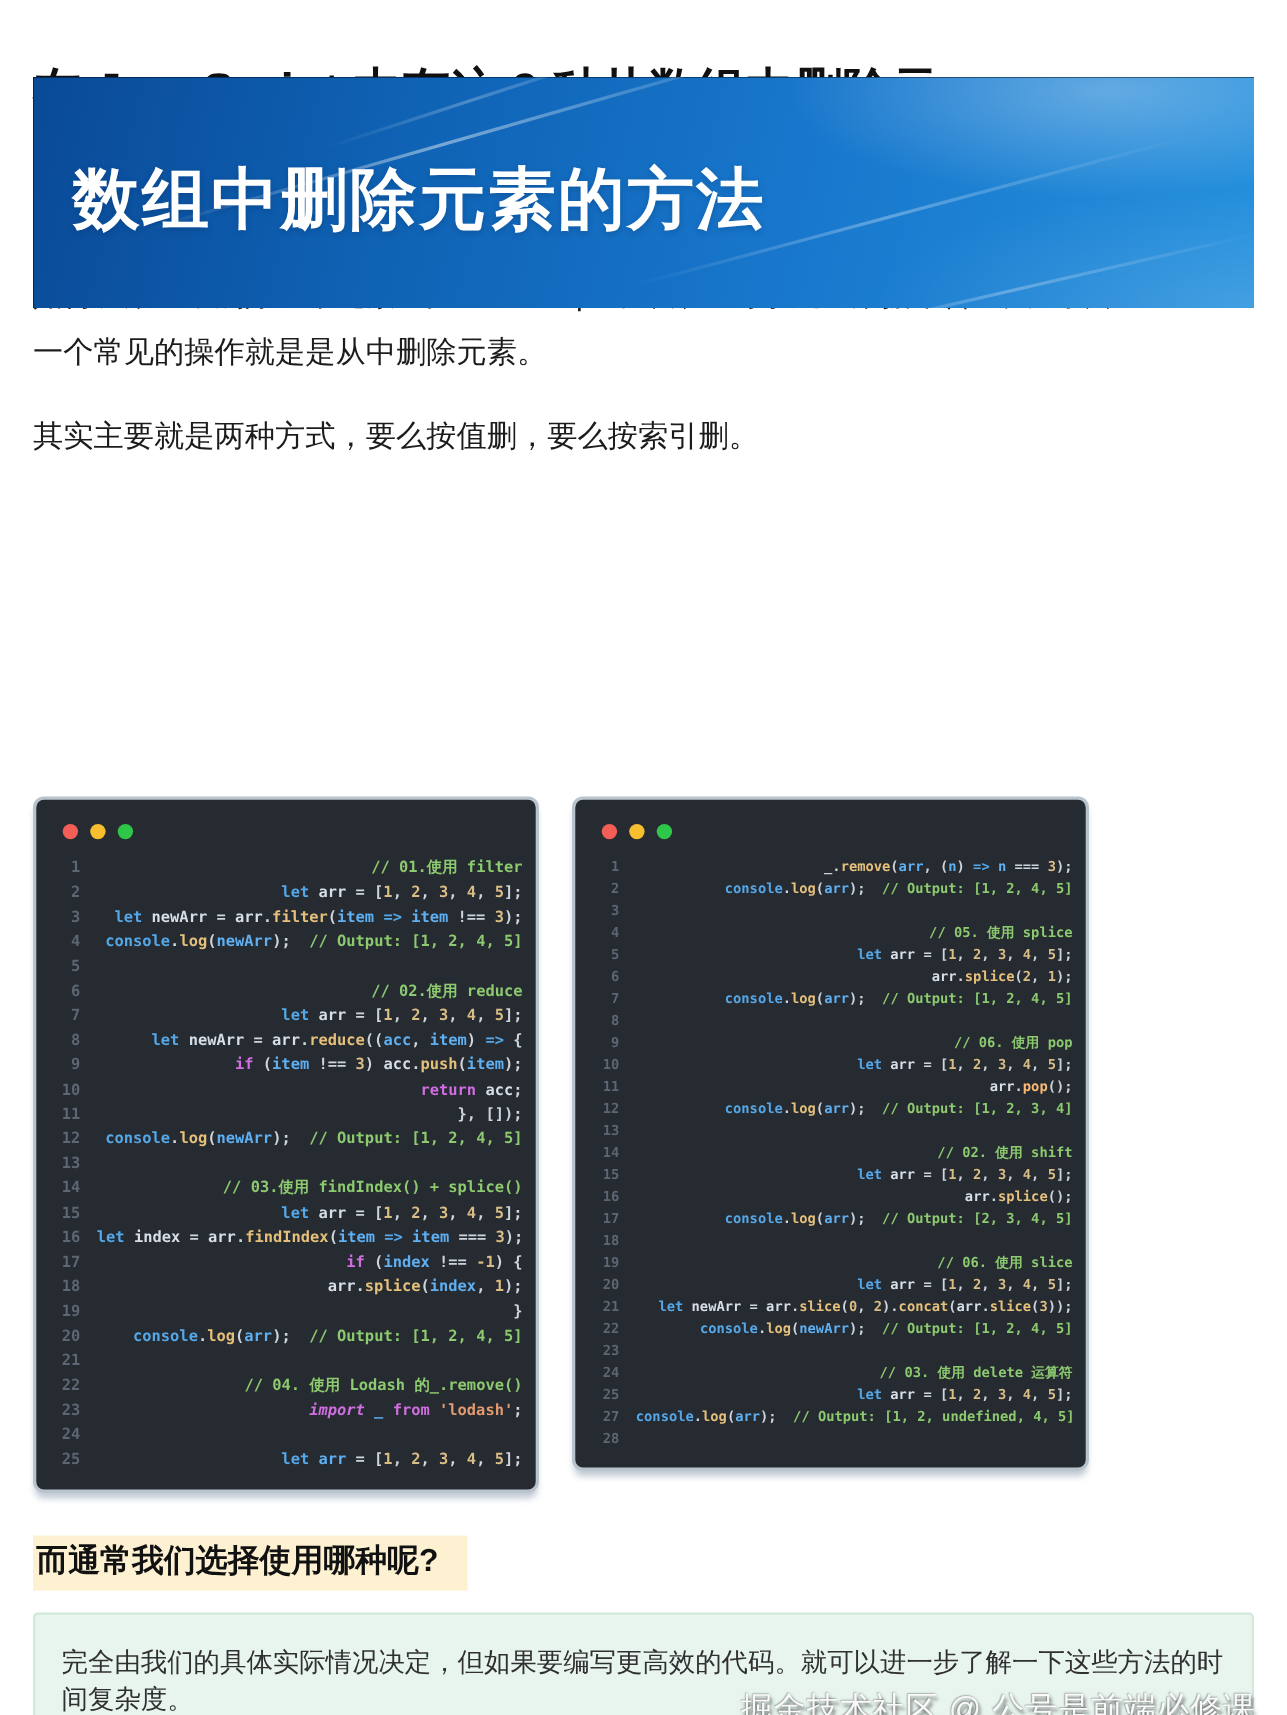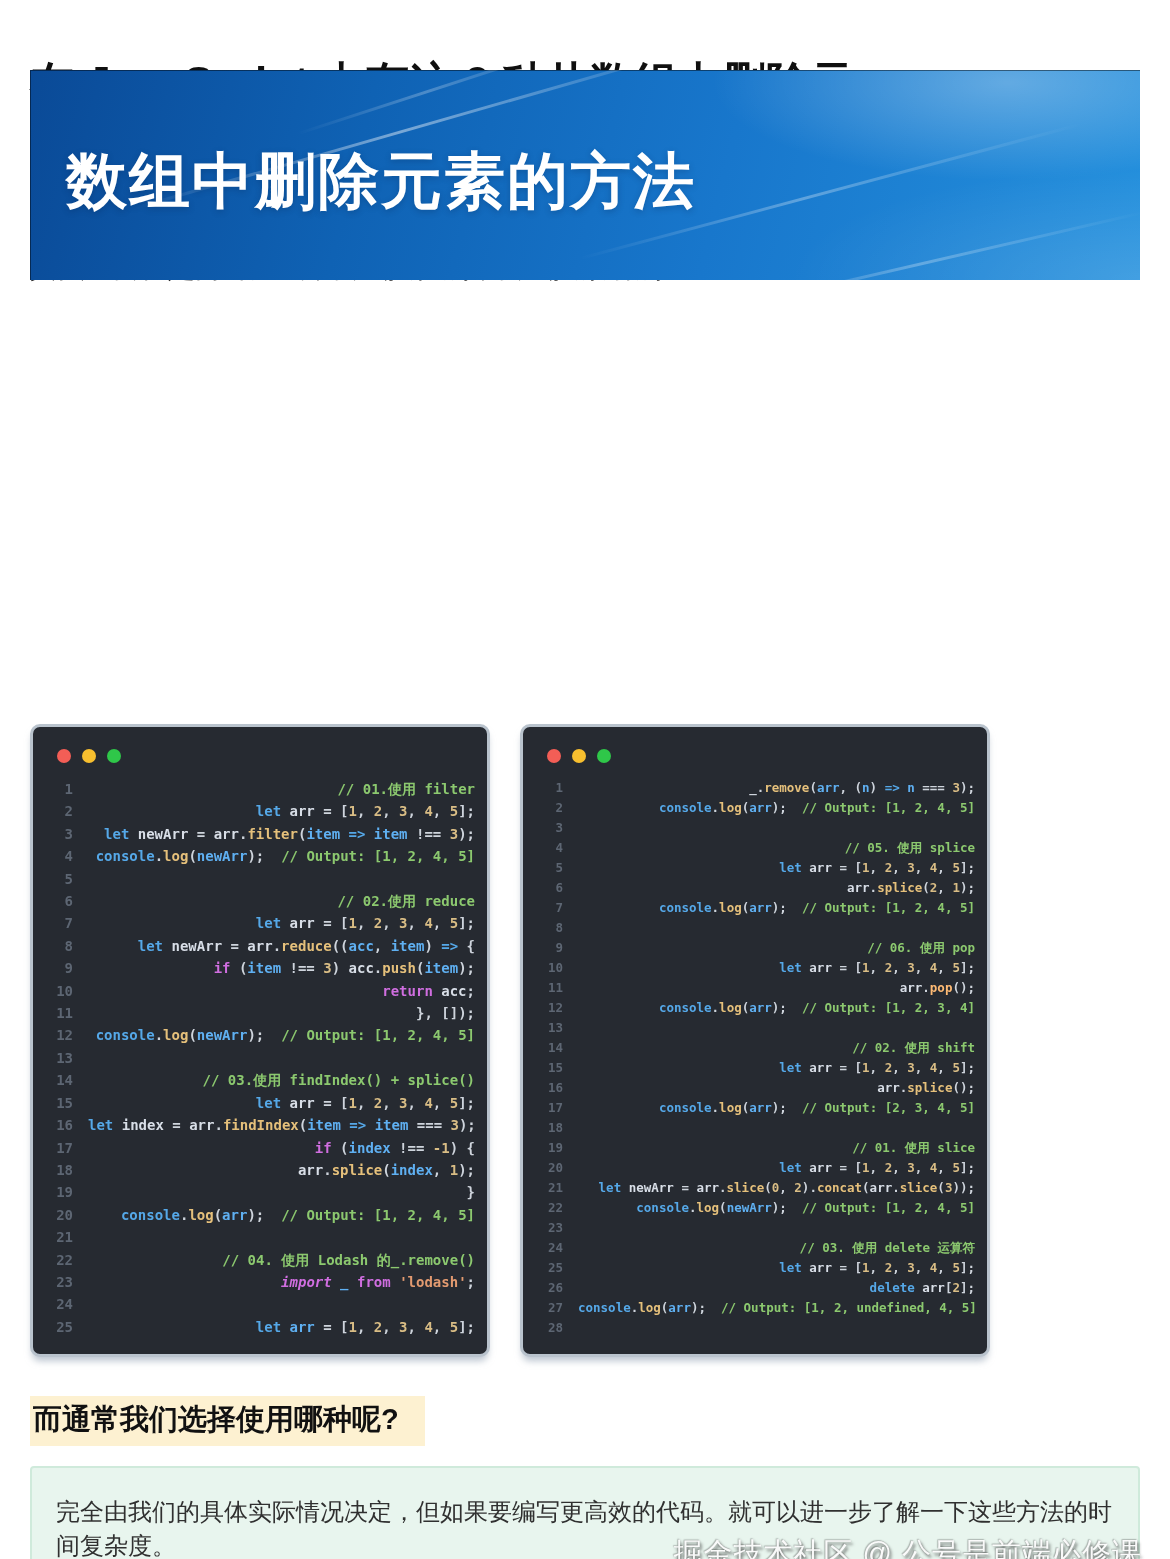--- a/index.html
+++ b/index.html
@@ -92,20 +92,24 @@
     <div class="banner-title">数组中删除元素的方法</div>
   </div>
 
   <h1 class="article-heading">
     <span class="h-line">在 JavaScript 中有这 9 种从数组中删除元</span>
     <span class="h-line">素的方法，你会选择哪种?</span>
   </h1>
 
   <div class="paragraphs">
     <p class="para">
+      <span class="p-line">如何从数组中删除一个元素? 在 JavaScript 中，数组对于处理数据集合至关重要，</span>
+      <span class="p-line">一个常见的操作就是是从中删除元素。</span>
+    </p>
+    <p class="para">
       <span class="p-line">其实主要就是两种方式，要么按值删，要么按索引删。</span>
     </p>
   </div>
 
   <div class="code-row">
     <div class="code-window left">
       <div class="dots">
         <span class="dot red"></span>
         <span class="dot yellow"></span>
         <span class="dot green"></span>
@@ -156,28 +160,27 @@
           <div class="code-line"><span class="ln" style="color: rgb(93, 102, 115);">9</span><span class="code-text"><span style="color: rgb(140, 201, 111);">// 06. 使用 pop</span></span></div>
           <div class="code-line"><span class="ln" style="color: rgb(93, 102, 115);">10</span><span class="code-text"><span style="color: rgb(85, 168, 232);">let </span><span style="color: rgb(216, 222, 231);">arr </span><span style="color: rgb(206, 212, 220);">= [</span><span style="color: rgb(217, 189, 133);">1</span><span style="color: rgb(206, 212, 220);">, </span><span style="color: rgb(217, 189, 133);">2</span><span style="color: rgb(206, 212, 220);">, </span><span style="color: rgb(217, 189, 133);">3</span><span style="color: rgb(206, 212, 220);">, </span><span style="color: rgb(217, 189, 133);">4</span><span style="color: rgb(206, 212, 220);">, </span><span style="color: rgb(217, 189, 133);">5</span><span style="color: rgb(206, 212, 220);">];</span></span></div>
           <div class="code-line"><span class="ln" style="color: rgb(93, 102, 115);">11</span><span class="code-text"><span style="color: rgb(216, 222, 231);">arr</span><span style="color: rgb(206, 212, 220);">.</span><span style="color: #fdba74;">pop</span><span style="color: rgb(206, 212, 220);">();</span></span></div>
           <div class="code-line"><span class="ln" style="color: rgb(93, 102, 115);">12</span><span class="code-text"><span style="color: rgb(85, 168, 232);">console</span><span style="color: rgb(206, 212, 220);">.</span><span style="color: rgb(229, 192, 123);">log</span><span style="color: rgb(206, 212, 220);">(</span><span style="color: rgb(95, 176, 242);">arr</span><span style="color: rgb(206, 212, 220);">);  </span><span style="color: rgb(140, 201, 111);">// Output: [1, 2, 3, 4]</span></span></div>
           <div class="code-line"><span class="ln" style="color: rgb(93, 102, 115);">13</span><span class="code-text"></span></div>
           <div class="code-line"><span class="ln" style="color: rgb(93, 102, 115);">14</span><span class="code-text"><span style="color: rgb(140, 201, 111);">// 02. 使用 shift</span></span></div>
           <div class="code-line"><span class="ln" style="color: rgb(93, 102, 115);">15</span><span class="code-text"><span style="color: rgb(85, 168, 232);">let </span><span style="color: rgb(216, 222, 231);">arr </span><span style="color: rgb(206, 212, 220);">= [</span><span style="color: rgb(217, 189, 133);">1</span><span style="color: rgb(206, 212, 220);">, </span><span style="color: rgb(217, 189, 133);">2</span><span style="color: rgb(206, 212, 220);">, </span><span style="color: rgb(217, 189, 133);">3</span><span style="color: rgb(206, 212, 220);">, </span><span style="color: rgb(217, 189, 133);">4</span><span style="color: rgb(206, 212, 220);">, </span><span style="color: rgb(217, 189, 133);">5</span><span style="color: rgb(206, 212, 220);">];</span></span></div>
           <div class="code-line"><span class="ln" style="color: rgb(93, 102, 115);">16</span><span class="code-text"><span style="color: rgb(216, 222, 231);">arr</span><span style="color: rgb(206, 212, 220);">.</span><span style="color: rgb(229, 192, 123);">splice</span><span style="color: rgb(206, 212, 220);">();</span></span></div>
           <div class="code-line"><span class="ln" style="color: rgb(93, 102, 115);">17</span><span class="code-text"><span style="color: rgb(85, 168, 232);">console</span><span style="color: rgb(206, 212, 220);">.</span><span style="color: rgb(229, 192, 123);">log</span><span style="color: rgb(206, 212, 220);">(</span><span style="color: rgb(95, 176, 242);">arr</span><span style="color: rgb(206, 212, 220);">);  </span><span style="color: rgb(140, 201, 111);">// Output: [2, 3, 4, 5]</span></span></div>
           <div class="code-line"><span class="ln" style="color: rgb(93, 102, 115);">18</span><span class="code-text"></span></div>
-          <div class="code-line"><span class="ln" style="color: rgb(93, 102, 115);">19</span><span class="code-text"><span style="color: rgb(140, 201, 111);">// 01. 使用 slice</span></span></div>
+          <div class="code-line"><span class="ln" style="color: rgb(93, 102, 115);">19</span><span class="code-text"><span style="color: rgb(140, 201, 111);">// 06. 使用 slice</span></span></div>
           <div class="code-line"><span class="ln" style="color: rgb(93, 102, 115);">20</span><span class="code-text"><span style="color: rgb(85, 168, 232);">let </span><span style="color: rgb(216, 222, 231);">arr </span><span style="color: rgb(206, 212, 220);">= [</span><span style="color: rgb(217, 189, 133);">1</span><span style="color: rgb(206, 212, 220);">, </span><span style="color: rgb(217, 189, 133);">2</span><span style="color: rgb(206, 212, 220);">, </span><span style="color: rgb(217, 189, 133);">3</span><span style="color: rgb(206, 212, 220);">, </span><span style="color: rgb(217, 189, 133);">4</span><span style="color: rgb(206, 212, 220);">, </span><span style="color: rgb(217, 189, 133);">5</span><span style="color: rgb(206, 212, 220);">];</span></span></div>
           <div class="code-line"><span class="ln" style="color: rgb(93, 102, 115);">21</span><span class="code-text"><span style="color: rgb(85, 168, 232);">let </span><span style="color: rgb(216, 222, 231);">newArr </span><span style="color: rgb(206, 212, 220);">= </span><span style="color: rgb(216, 222, 231);">arr</span><span style="color: rgb(206, 212, 220);">.</span><span style="color: rgb(229, 192, 123);">slice</span><span style="color: rgb(206, 212, 220);">(</span><span style="color: rgb(217, 189, 133);">0</span><span style="color: rgb(206, 212, 220);">, </span><span style="color: rgb(217, 189, 133);">2</span><span style="color: rgb(206, 212, 220);">).</span><span style="color: rgb(229, 192, 123);">concat</span><span style="color: rgb(206, 212, 220);">(</span><span style="color: rgb(216, 222, 231);">arr</span><span style="color: rgb(206, 212, 220);">.</span><span style="color: rgb(229, 192, 123);">slice</span><span style="color: rgb(206, 212, 220);">(</span><span style="color: rgb(217, 189, 133);">3</span><span style="color: rgb(206, 212, 220);">));</span></span></div>
           <div class="code-line"><span class="ln" style="color: rgb(93, 102, 115);">22</span><span class="code-text"><span style="color: rgb(85, 168, 232);">console</span><span style="color: rgb(206, 212, 220);">.</span><span style="color: rgb(229, 192, 123);">log</span><span style="color: rgb(206, 212, 220);">(</span><span style="color: rgb(95, 176, 242);">newArr</span><span style="color: rgb(206, 212, 220);">);  </span><span style="color: rgb(140, 201, 111);">// Output: [1, 2, 4, 5]</span></span></div>
           <div class="code-line"><span class="ln" style="color: rgb(93, 102, 115);">23</span><span class="code-text"></span></div>
           <div class="code-line"><span class="ln" style="color: rgb(93, 102, 115);">24</span><span class="code-text"><span style="color: rgb(140, 201, 111);">// 03. 使用 delete 运算符</span></span></div>
           <div class="code-line"><span class="ln" style="color: rgb(93, 102, 115);">25</span><span class="code-text"><span style="color: rgb(85, 168, 232);">let </span><span style="color: rgb(216, 222, 231);">arr </span><span style="color: rgb(206, 212, 220);">= [</span><span style="color: rgb(217, 189, 133);">1</span><span style="color: rgb(206, 212, 220);">, </span><span style="color: rgb(217, 189, 133);">2</span><span style="color: rgb(206, 212, 220);">, </span><span style="color: rgb(217, 189, 133);">3</span><span style="color: rgb(206, 212, 220);">, </span><span style="color: rgb(217, 189, 133);">4</span><span style="color: rgb(206, 212, 220);">, </span><span style="color: rgb(217, 189, 133);">5</span><span style="color: rgb(206, 212, 220);">];</span></span></div>
-          <div class="code-line"><span class="ln" style="color: rgb(93, 102, 115);">26</span><span class="code-text"><span style="color: rgb(85, 168, 232);">delete </span><span style="color: rgb(216, 222, 231);">arr</span><span style="color: rgb(206, 212, 220);">[</span><span style="color: rgb(217, 189, 133);">2</span><span style="color: rgb(206, 212, 220);">];</span></span></div>
           <div class="code-line"><span class="ln" style="color: rgb(93, 102, 115);">27</span><span class="code-text"><span style="color: rgb(85, 168, 232);">console</span><span style="color: rgb(206, 212, 220);">.</span><span style="color: rgb(229, 192, 123);">log</span><span style="color: rgb(206, 212, 220);">(</span><span style="color: rgb(95, 176, 242);">arr</span><span style="color: rgb(206, 212, 220);">);  </span><span style="color: rgb(140, 201, 111);">// Output: [1, 2, undefined, 4, 5]</span></span></div>
           <div class="code-line"><span class="ln" style="color: rgb(93, 102, 115);">28</span><span class="code-text"></span></div>
         </div>
     </div>
   </div>
 
   <div class="followup-heading">而通常我们选择使用哪种呢?</div>
 
   <div class="callout">
     <span>完全由我们的具体实际情况决定，但如果要编写更高效的代码。就可以进一步了解一下这些方法的时间复杂度。</span>

